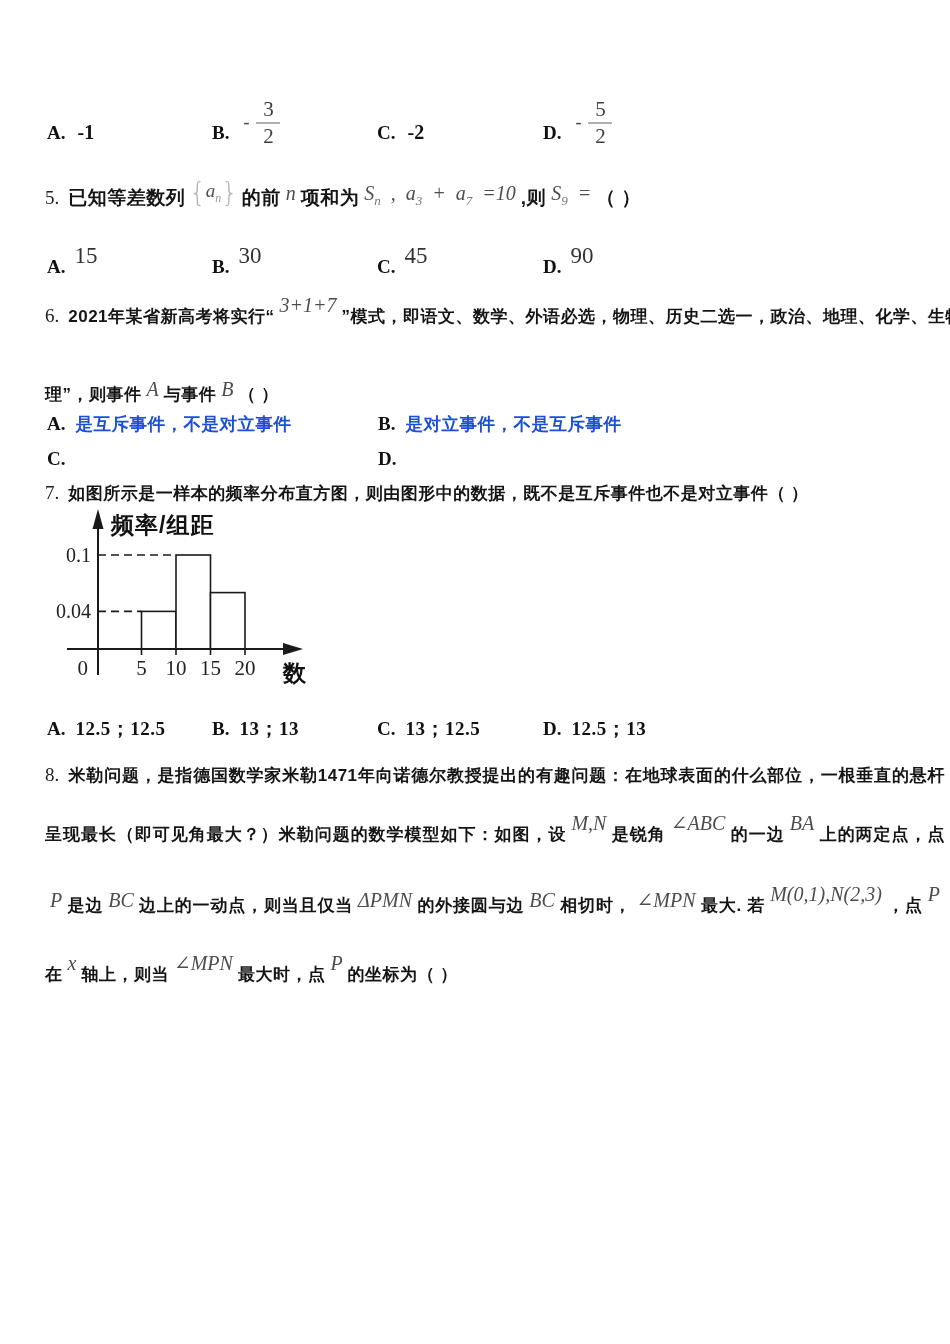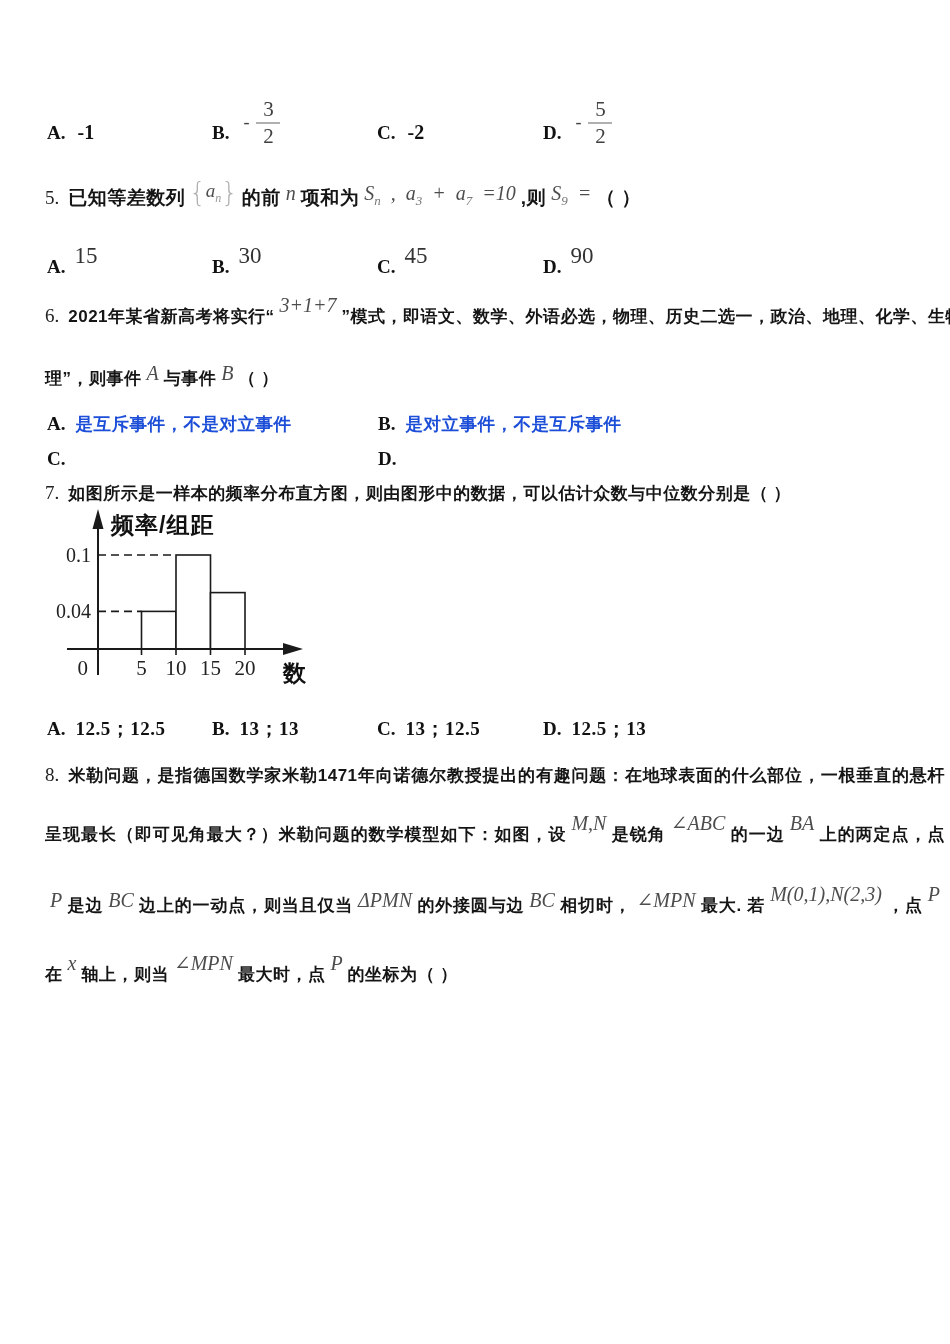--- a/index.html
+++ b/index.html
@@ -95,21 +95,21 @@
       </span>
       <span class="opt v5" style="left: 496px;">
         <span class="optlabel">D.</span>
         <span class="supnum">90</span>
       </span>
     </div>
 
   <div class="tline just" id="q6-l0" style="top:300px">
     <span class="qnum">6.</span><span class="segs"><span class="zh">2021年某省新高考将实行“</span><span class="m up">3+1+7</span><span class="zh">”模式，即语文、数学、外语必选，物理、历史二选一，政治、地理、化学、生物</span></span>
   </div>
-  <div class="tline" id="q6-l2" style="top:362px"><span class="segs"><span class="zh">理”，则事件</span><span class="m">A</span><span class="zh">与事件</span><span class="m">B</span><span class="zh">（  ）</span></span></div>
+  <div class="tline" id="q6-l2" style="top:378px"><span class="segs"><span class="zh">理”，则事件</span><span class="m">A</span><span class="zh">与事件</span><span class="m">B</span><span class="zh">（  ）</span></span></div>
 
   <div class="optrow" id="q6-rowA" style="top:412px">
       <span class="opt v6" style="left: 0px;">
         <span class="optlabel">A.</span>
         <span class="optval zh">是互斥事件，不是对立事件</span>
       </span>
       <span class="opt v6" style="left: 331px;">
         <span class="optlabel">B.</span>
         <span class="optval zh">是对立事件，不是互斥事件</span>
       </span>
@@ -117,21 +117,21 @@
   <div class="optrow" id="q6-rowB" style="top:448px">
       <span class="opt v6" style="left: 0px;">
         <span class="optlabel">C.</span>
       </span>
       <span class="opt v6" style="left: 331px;">
         <span class="optlabel">D.</span>
       </span>
     </div>
 
   <div class="tline" id="q7-line" style="top:478px">
-    <span class="qnum">7.</span><span class="zh">如图所示是一样本的频率分布直方图，则由图形中的数据，可以估计众数与中位数分别是（  ）</span>
+    <span class="qnum">7.</span><span class="zh">如图所示是一样本的频率分布直方图，则由图形中的数据，既不是互斥事件也不是对立事件（  ）</span>
   </div>
 
   <svg id="hist-svg" width="300" height="198" viewBox="0 0 300 198" style="position:absolute;left:45px;top:505px">
       <rect x="96.5" y="106.4" width="34.5" height="37.599999999999994" fill="#ffffff" stroke="#1a1a1a" stroke-width="1.6"></rect>
       <rect x="131" y="50" width="34.5" height="94" fill="#ffffff" stroke="#1a1a1a" stroke-width="1.6"></rect>
       <rect x="165.5" y="87.6" width="34.5" height="56.400000000000006" fill="#ffffff" stroke="#1a1a1a" stroke-width="1.6"></rect>
       <line x1="53" y1="50" x2="131" y2="50" stroke="#1a1a1a" stroke-width="1.6" stroke-dasharray="8 5"></line>
       <text x="46" y="57" text-anchor="end" fill="#222" font-family="Liberation Serif, DejaVu Serif, serif" font-size="20">0.1</text>
       <line x1="53" y1="106.4" x2="96.5" y2="106.4" stroke="#1a1a1a" stroke-width="1.6" stroke-dasharray="8 5"></line>
       <text x="46" y="113.4" text-anchor="end" fill="#222" font-family="Liberation Serif, DejaVu Serif, serif" font-size="20">0.04</text>

